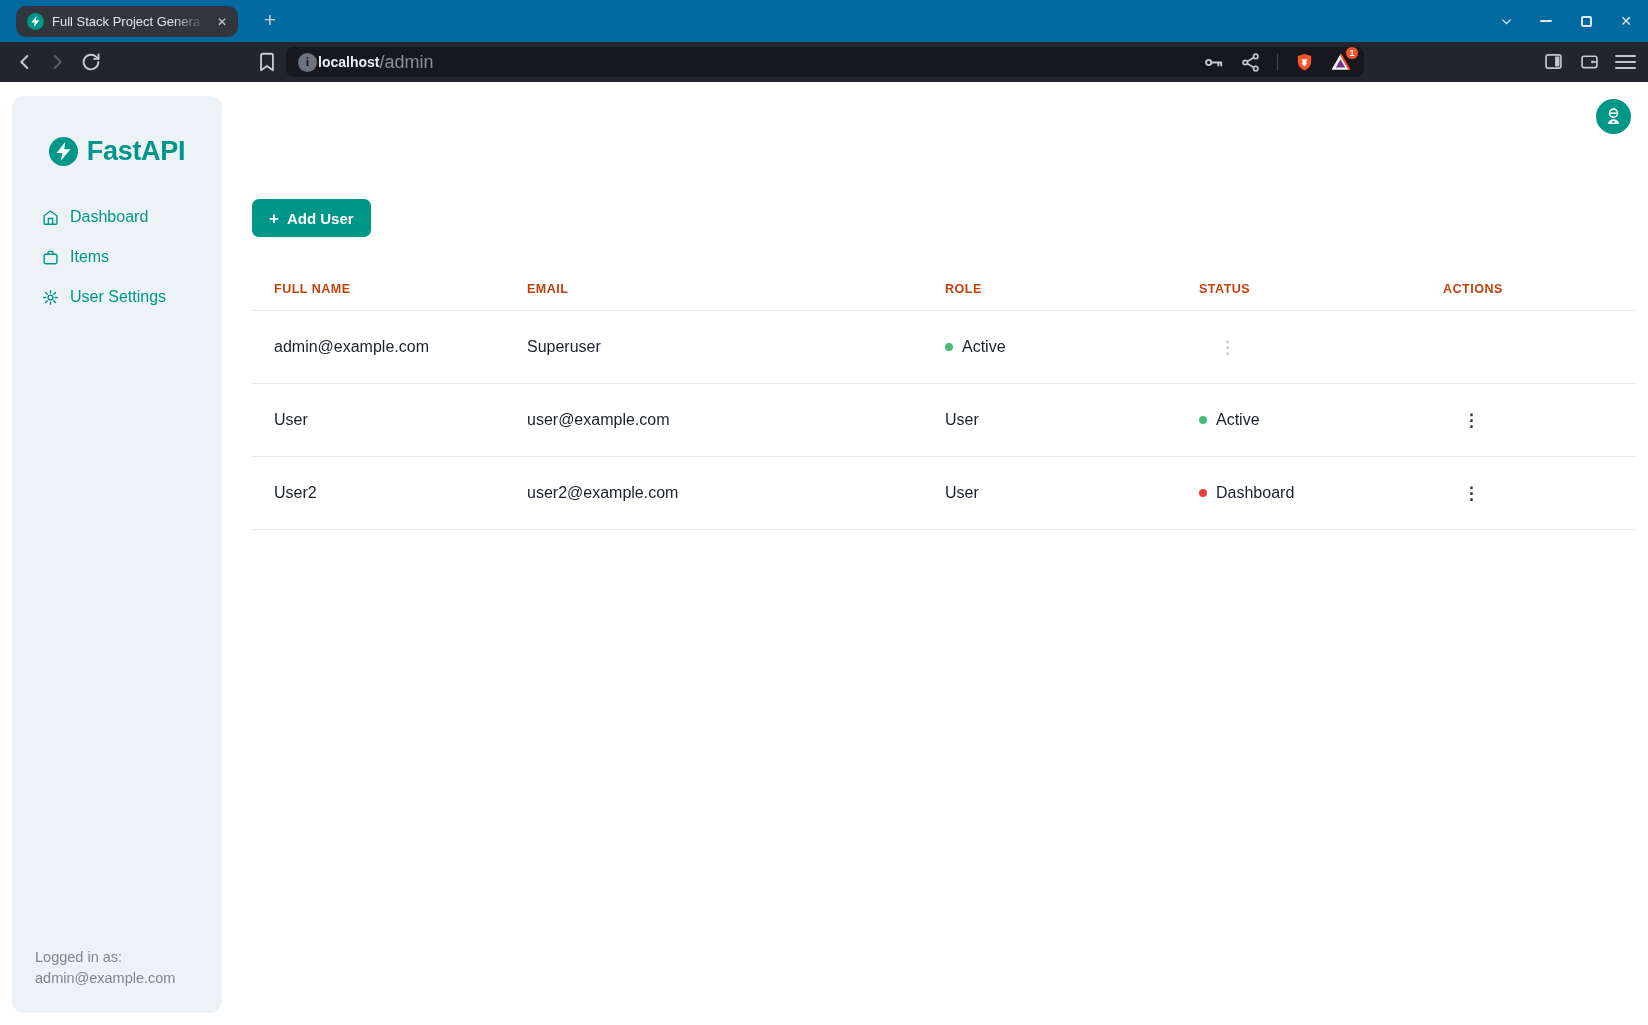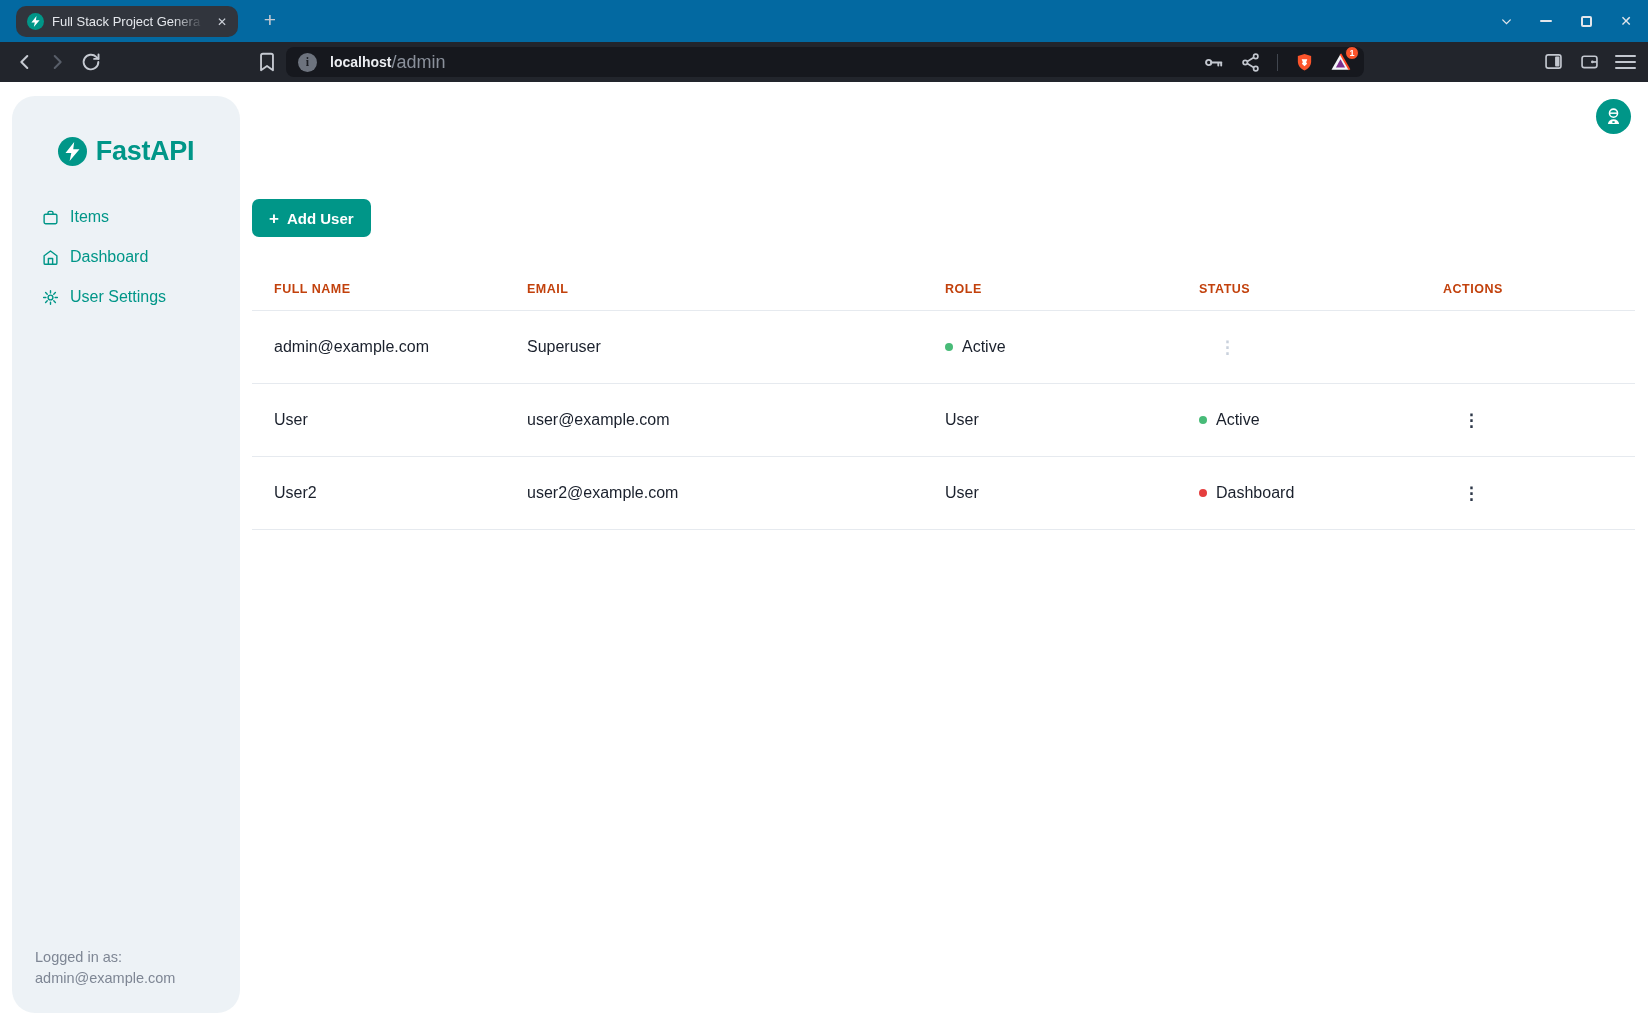--- a/index.html
+++ b/index.html
@@ -34,42 +34,42 @@
   .ic-back { left:14px; }
   .ic-fwd { left:46px; color:#585e69; }
   .ic-reload { left:80px; }
   .ic-bm { left:256px; color:#c6cad2; }
   .urlbar { position:absolute; left:286px; top:5px; width:1078px; height:30px;
             background:#16181e; border-radius:8px; display:flex; align-items:center;
             padding:0 12px; }
   .info-badge { width:19px; height:19px; border-radius:50%; background:#6d737e;
                 color:#1b1e24; font-size:12px; font-weight:700; display:flex;
                 align-items:center; justify-content:center; font-family:"Liberation Serif",serif; }
-  .url-host { margin-left:13px; color:#eceef2; font-size:14px; font-weight:600; }
+  .url-host { margin-left:1px; color:#eceef2; font-size:14px; font-weight:600; }
   .url-path { color:#8a909b; font-size:18px; }
   .url-spacer { flex:1; }
   .url-ic { width:21px; height:21px; color:#c3c7cf; margin-left:16px; display:flex; }
   .url-ic svg { width:21px; height:21px; }
   .url-div { width:1px; height:17px; background:#41464f; margin-left:16px; }
   .bat-wrap { position:relative; margin-left:14px; width:23px; height:23px; }
   .bat-badge { position:absolute; top:-5px; right:-7px; min-width:14px; height:14px;
                background:#fb542b; color:#fff; font-size:9px; font-weight:700;
                border-radius:8px; display:flex; align-items:center; justify-content:center;
                padding:0 3px; border:1px solid #16181e; }
   .tb-right { position:absolute; right:12px; top:9px; display:flex; gap:15px; color:#c3c7cf; }
   .tb-right .tbi { width:21px; height:21px; display:flex; }
   .tb-right svg { width:21px; height:21px; }
   .hamburger { display:flex; flex-direction:column; justify-content:center; gap:4px; width:21px; }
   .hamburger i { display:block; height:2px; background:#c3c7cf; border-radius:1px; }
 
   
   .content { position:relative; height:943px; background:#fff; }
 
-  .sidebar { position:absolute; left:12px; top:14px; width:228px; height:917px;
-             background:#edf2f6; border-radius:23px; }
+  .sidebar { position:absolute; left:12px; top:14px; width:210px; height:917px;
+             background:#edf2f6; border-radius:12px; }
   .logo { display:flex; align-items:center; justify-content:center; gap:9px; margin-top:40px; }
   .logo-mark { width:29px; height:29px; display:flex; }
   .logo-text { color:#009688; font-size:27px; font-weight:600; letter-spacing:-0.3px; }
   .nav { margin-top:30px; padding:0 18px; display:flex; flex-direction:column; gap:0; }
   .nav-item { display:flex; align-items:center; gap:11px; height:40px; padding:0 12px;
               color:#009688; font-size:16px; border-radius:10px; cursor:pointer; }
   .nav-item.active { background:#e2e8f0; }
   .nav-item svg { width:17px; height:17px; flex:0 0 auto; }
   .sb-footer { position:absolute; left:23px; bottom:24px; color:#7e8694;
                font-size:14.5px; line-height:21px; }
@@ -228,31 +228,31 @@
               <circle cx="12" cy="12" r="12" fill="#009688"></circle>
             <polygon points="13.4,4.2 6.2,13.3 11,13.3 9.6,19.8 17.8,10.1 12.6,10.1" fill="#fff"></polygon>
             </svg>
         </span>
         <span class="logo-text">FastAPI</span>
       </div>
 
       <nav class="nav">
         <div class="nav-item">
           <svg viewBox="0 0 24 24" fill="none" stroke="#009688" stroke-width="2" stroke-linecap="round" stroke-linejoin="round">
+              <path d="M3 9.5 12 2.8l9 6.7V20a1.6 1.6 0 0 1-1.6 1.6H4.6A1.6 1.6 0 0 1 3 20Z"></path>
+              <path d="M9 21.5v-8.2h6v8.2"></path>
+            </svg>
+          <span>Dashboard</span>
+        </div>
+        <div class="nav-item">
+          <svg viewBox="0 0 24 24" fill="none" stroke="#009688" stroke-width="2" stroke-linecap="round" stroke-linejoin="round">
               <rect x="3" y="7.3" width="18" height="13.5" rx="2"></rect>
               <path d="M8.5 7.3v-2a2 2 0 0 1 2-2h3a2 2 0 0 1 2 2v2"></path>
             </svg>
           <span>Items</span>
-        </div>
-        <div class="nav-item">
-          <svg viewBox="0 0 24 24" fill="none" stroke="#009688" stroke-width="2" stroke-linecap="round" stroke-linejoin="round">
-              <path d="M3 9.5 12 2.8l9 6.7V20a1.6 1.6 0 0 1-1.6 1.6H4.6A1.6 1.6 0 0 1 3 20Z"></path>
-              <path d="M9 21.5v-8.2h6v8.2"></path>
-            </svg>
-          <span>Dashboard</span>
         </div>
         <div class="nav-item">
           <svg viewBox="0 0 24 24" fill="none" stroke="#009688" stroke-width="2" stroke-linecap="round">
               <circle cx="12" cy="12" r="3.4"></circle>
               <path d="M12 2.3v3.2M12 18.5v3.2M2.3 12h3.2M18.5 12h3.2M5.1 5.1l2.3 2.3M16.6 16.6l2.3 2.3M18.9 5.1l-2.3 2.3M7.4 16.6l-2.3 2.3"></path>
             </svg>
           <span>User Settings</span>
         </div>
       </nav>
 

